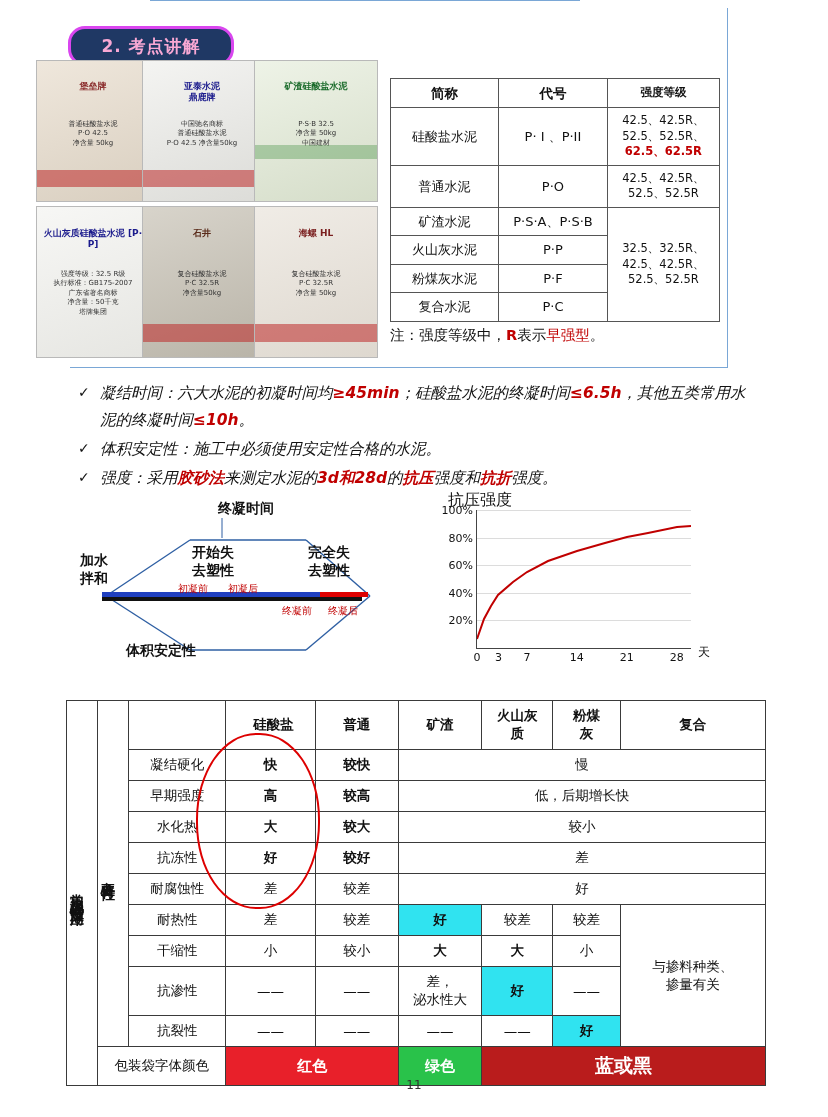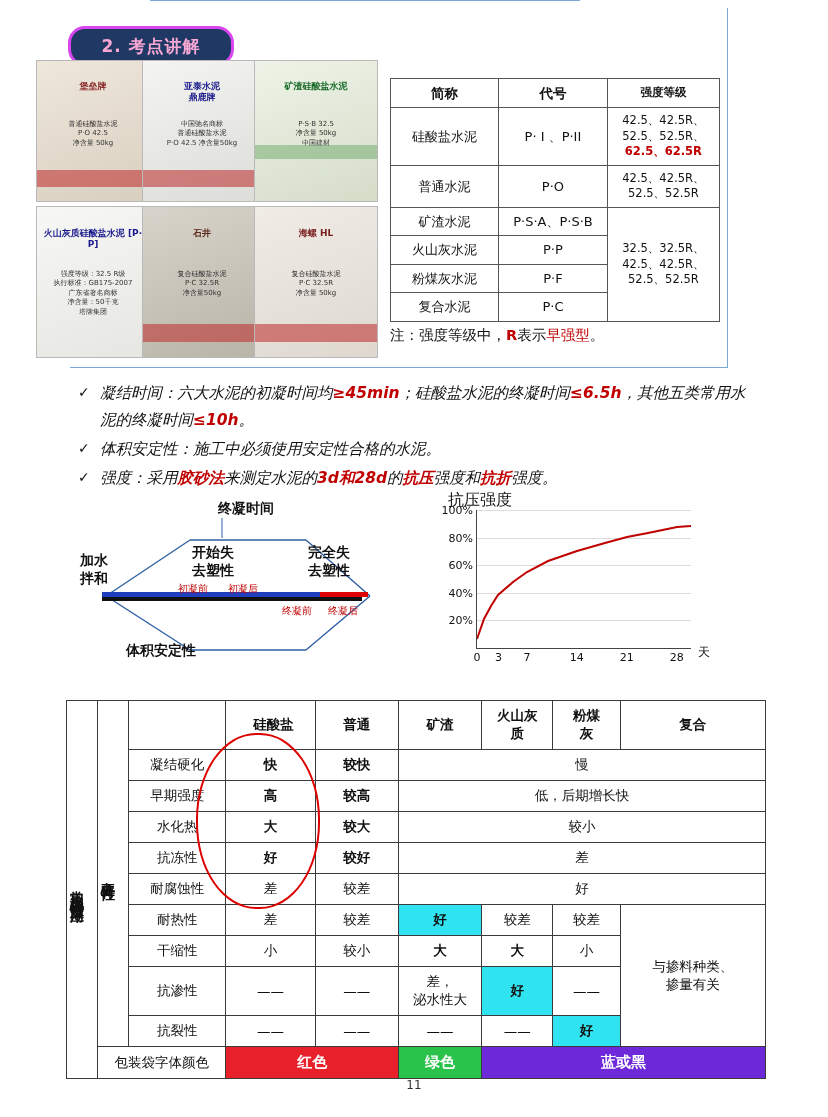--- a/index.html
+++ b/index.html
@@ -125,21 +125,21 @@
   .vert{
     writing-mode:vertical-rl;text-orientation:upright;
     letter-spacing:2px;font-size:14px;font-weight:bold;line-height:1.1;
   }
   .hdr{font-weight:bold;}
   .bold{font-weight:bold;}
   .cyan{background:#30e3f0;font-weight:bold;}
   .rowname{width:92px;}
   .redcell{background:#e8202a;color:#fff;font-weight:bold;font-size:15px;}
   .greencell{background:#29c24a;color:#fff;font-weight:bold;font-size:15px;}
-  .bluecell{background:#6d28d9;color:#fff;font-weight:bold;font-size:15px;}
+  .bluecell{background:#b91c1c;color:#fff;font-weight:bold;font-size:19px;}
   .oval{
     position:absolute;left:196px;top:733px;width:120px;height:172px;
     border:2.5px solid #d00;border-radius:60px/86px;pointer-events:none;
   }
 
   .pagenum{position:absolute;left:0;right:0;top:1078px;text-align:center;font-size:12px;color:#333;}
 </style>
 </head>
 <body>
 

